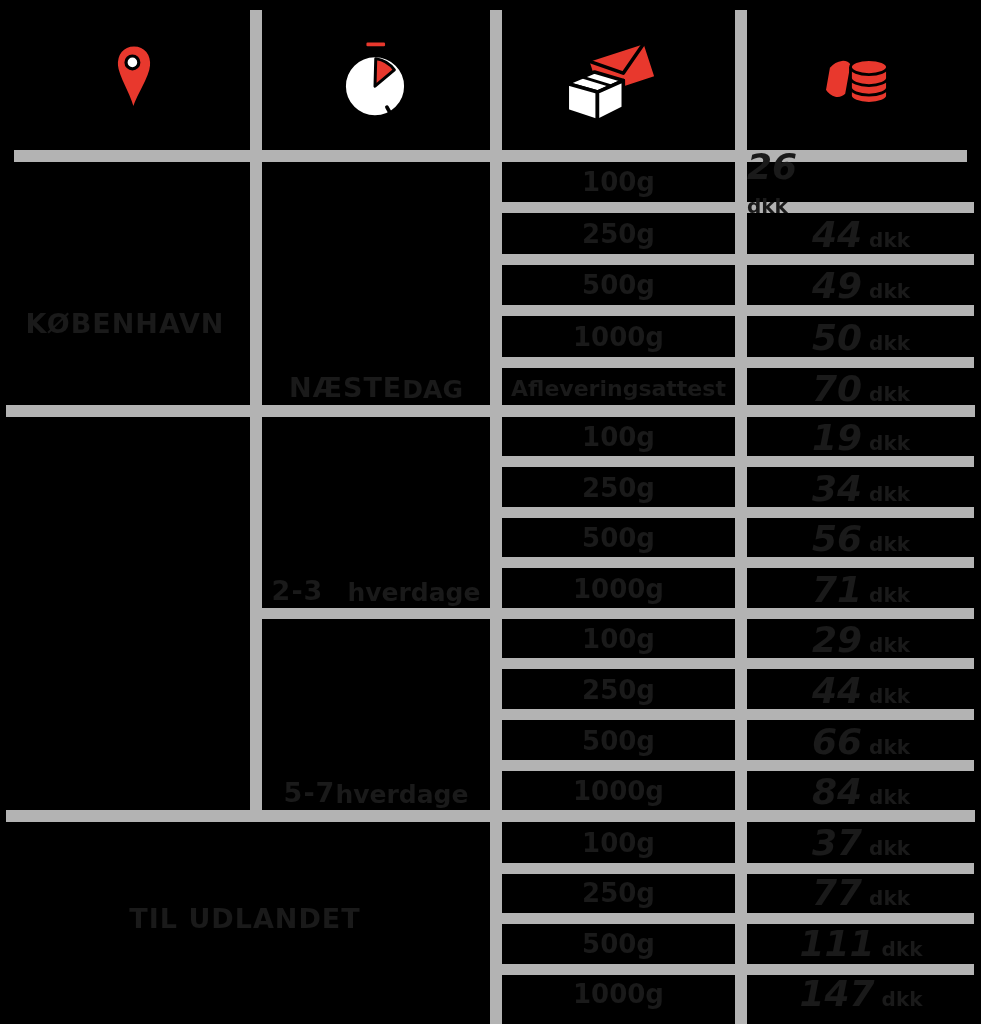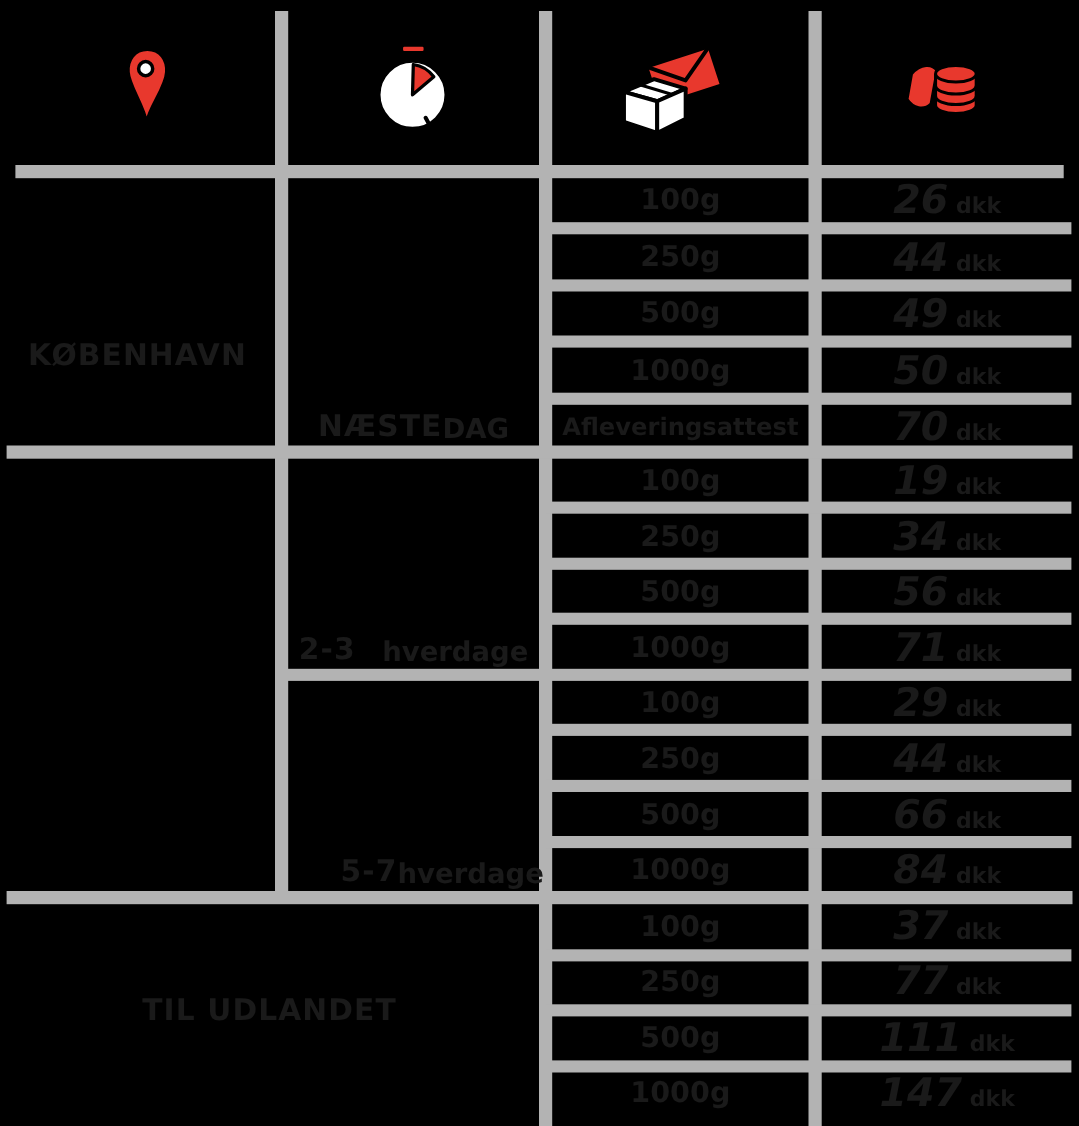--- a/index.html
+++ b/index.html
@@ -88,21 +88,21 @@
     <span class="l1">NÆSTE</span>
     <span class="l2">DAG</span>
   </div>
 
   <div class="cell weight" style="left:502px;top:162px;width:233px;height:40px;">100g</div>
   <div class="cell weight" style="left:502px;top:214px;width:233px;height:40px;">250g</div>
   <div class="cell weight" style="left:502px;top:265px;width:233px;height:40px;">500g</div>
   <div class="cell weight" style="left:502px;top:317px;width:233px;height:40px;">1000g</div>
   <div class="cell weight weight-small" style="left:502px;top:368px;width:233px;height:40px;">Afleveringsattest</div>
 
-  <div class="cell price" style="left:747px;top:162px;width:228px;height:40px;">
+  <div class="cell price" style="left:747px;top:162px;width:228px;height:40px;flex-direction:column;">
     <span class="amount">26</span>
     <span class="unit">dkk</span>
   </div>
   <div class="cell price" style="left:747px;top:214px;width:228px;height:40px;">
     <span class="amount">44</span>
     <span class="unit">dkk</span>
   </div>
   <div class="cell price" style="left:747px;top:265px;width:228px;height:40px;">
     <span class="amount">49</span>
     <span class="unit">dkk</span>
@@ -114,21 +114,21 @@
   <div class="cell price" style="left:747px;top:368px;width:228px;height:40px;">
     <span class="amount">70</span>
     <span class="unit">dkk</span>
   </div>
 
 
   <div class="cell time" style="left:262px;top:417px;width:228px;height:191px;gap:24px;">
     <span class="l1">2-3</span>
     <span class="l2">hverdage</span>
   </div>
-  <div class="cell time" style="left:252px;top:619px;width:228px;height:191px;padding-left:36px;">
+  <div class="cell time" style="left:262px;top:619px;width:228px;height:191px;">
     <span class="l1">5-7</span>
     <span class="l2">hverdage</span>
   </div>
 
   <div class="cell weight" style="left:502px;top:417px;width:233px;height:39px;">100g</div>
   <div class="cell weight" style="left:502px;top:468px;width:233px;height:39px;">250g</div>
   <div class="cell weight" style="left:502px;top:518px;width:233px;height:39px;">500g</div>
   <div class="cell weight" style="left:502px;top:569px;width:233px;height:39px;">1000g</div>
   <div class="cell weight" style="left:502px;top:619px;width:233px;height:39px;">100g</div>
   <div class="cell weight" style="left:502px;top:670px;width:233px;height:39px;">250g</div>

